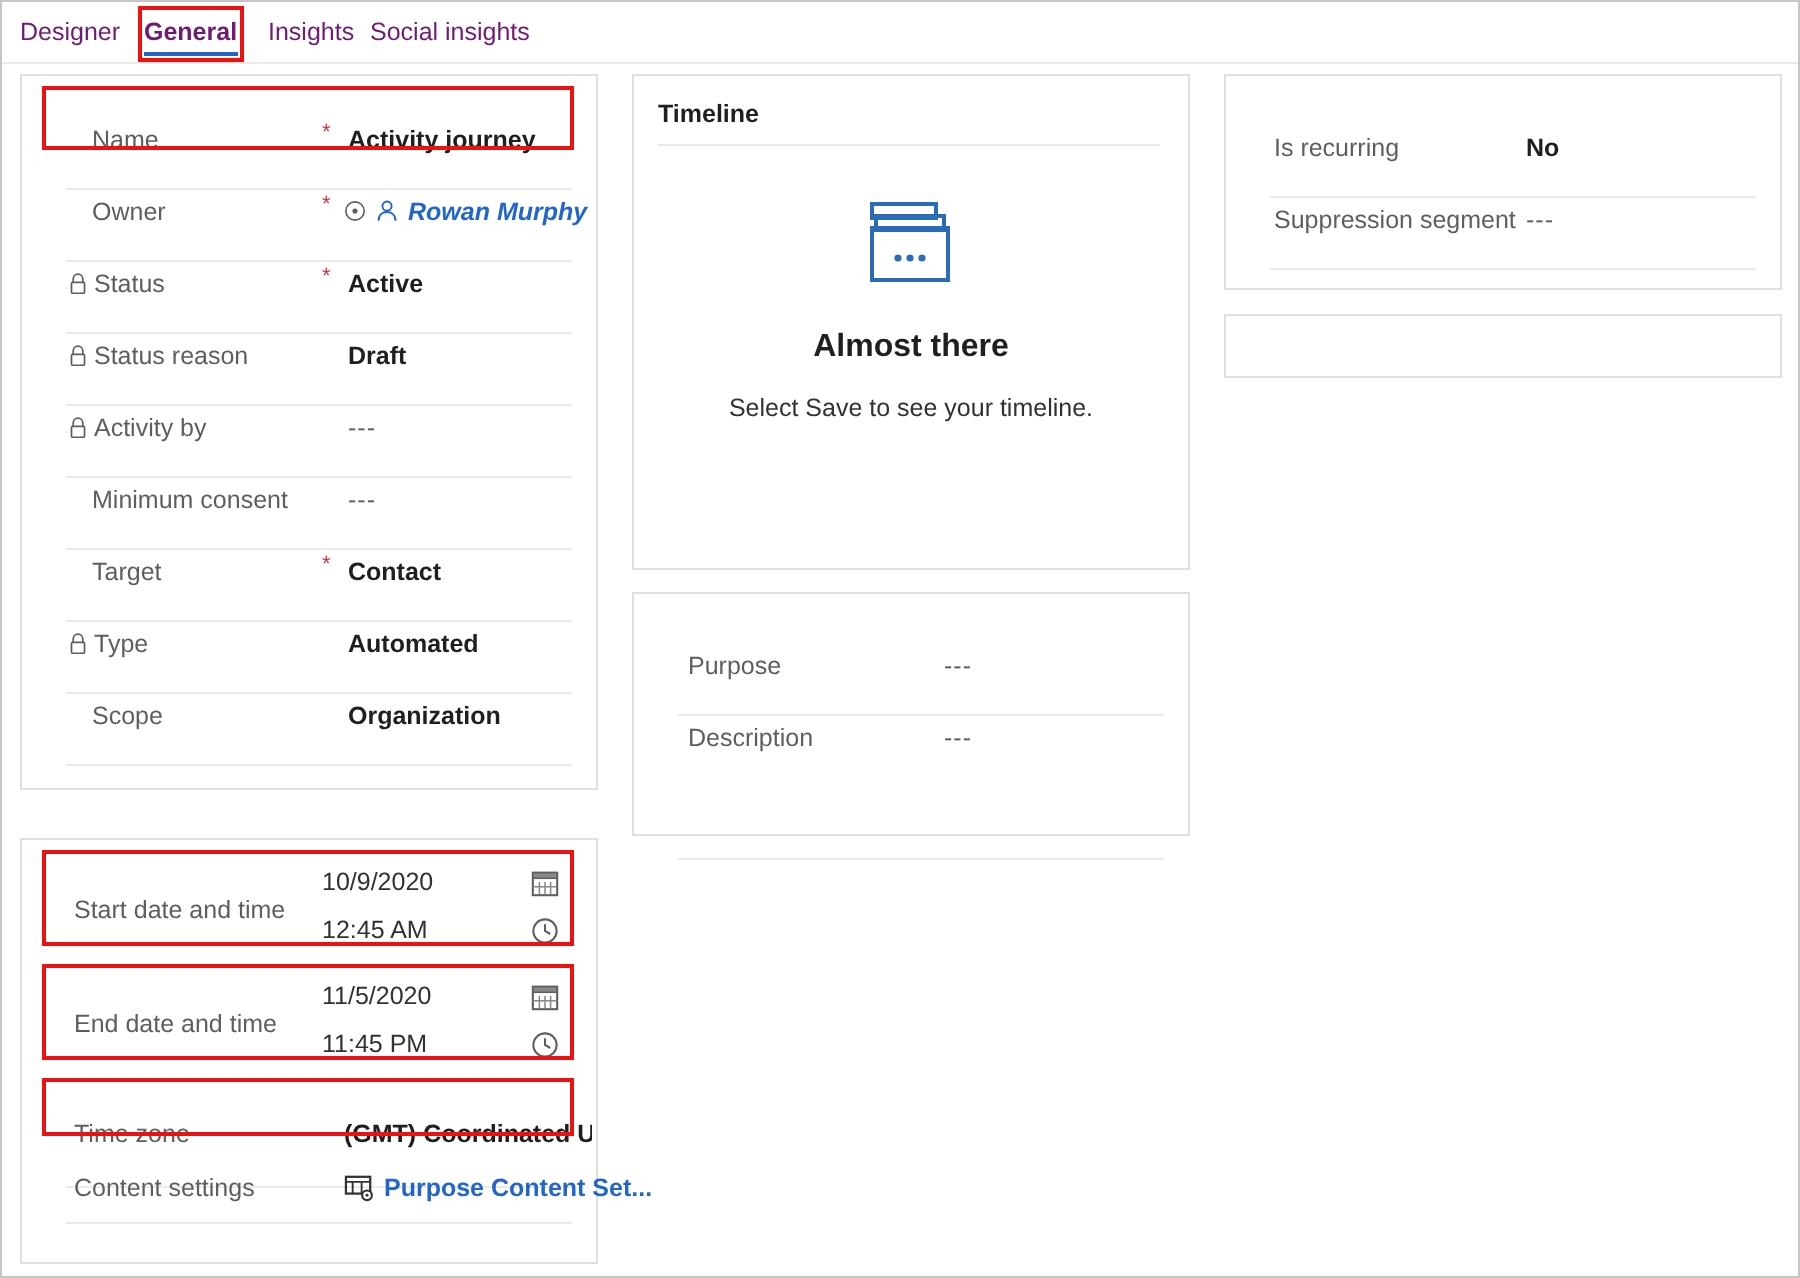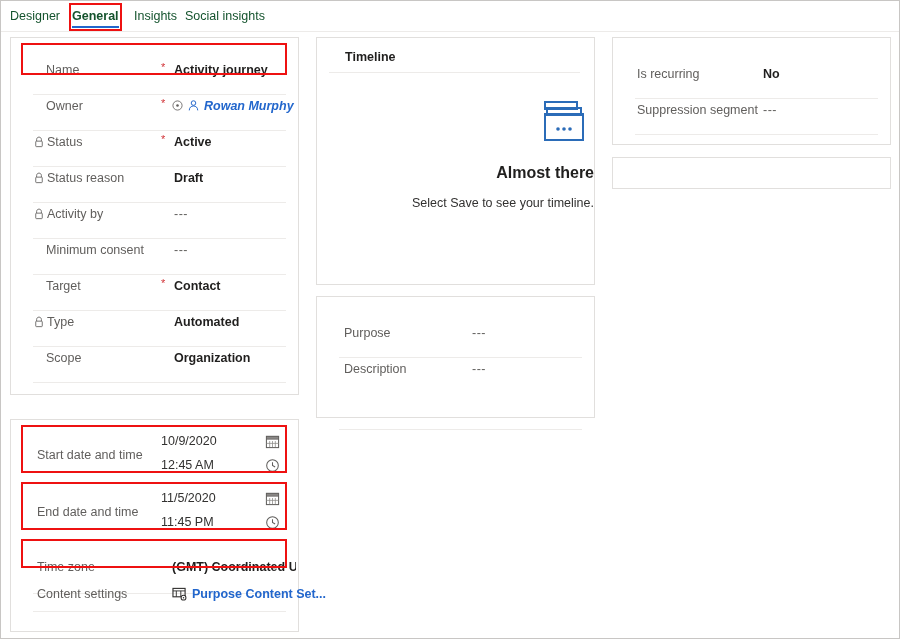--- a/index.html
+++ b/index.html
@@ -33,21 +33,21 @@
     box-sizing: border-box;
     border-bottom: 1px solid #edebe9;
     background: #ffffff;
   }
   .tab {
     position: absolute;
     top: 0;
     height: 30px;
     line-height: 30px;
     font-size: 12.5px;
-    color: #14532d;
+    color: #701a75;
     white-space: nowrap;
   }
   .tab.active {
     font-weight: bold;
   }
   .tab .underline {
     position: absolute;
     left: 0;
     right: 0;
     bottom: 3px;
@@ -234,40 +234,40 @@
   .cs-wrap .cstext {
     font-size: 12.5px;
     font-weight: bold;
     color: #2266cc;
     white-space: nowrap;
   }
 
   
   .card-header {
     position: absolute;
-    left: 28px;
+    left: 12px;
     top: 12px;
     font-size: 12.5px;
     font-weight: bold;
     color: #201f1e;
   }
   .card-header-rule {
     position: absolute;
     left: 12px;
     right: 14px;
     top: 34px;
     height: 1px;
     background: #edebe9;
   }
   .empty-state {
     position: absolute;
     left: 0;
     right: 0;
     top: 58px;
-    text-align: right;
+    text-align: center;
   }
   .empty-state .folder { margin: 0 auto 12px; }
   .empty-title {
     font-size: 16px;
     font-weight: bold;
     color: #201f1e;
     margin-bottom: 14px;
   }
   .empty-sub {
     font-size: 12.5px;

